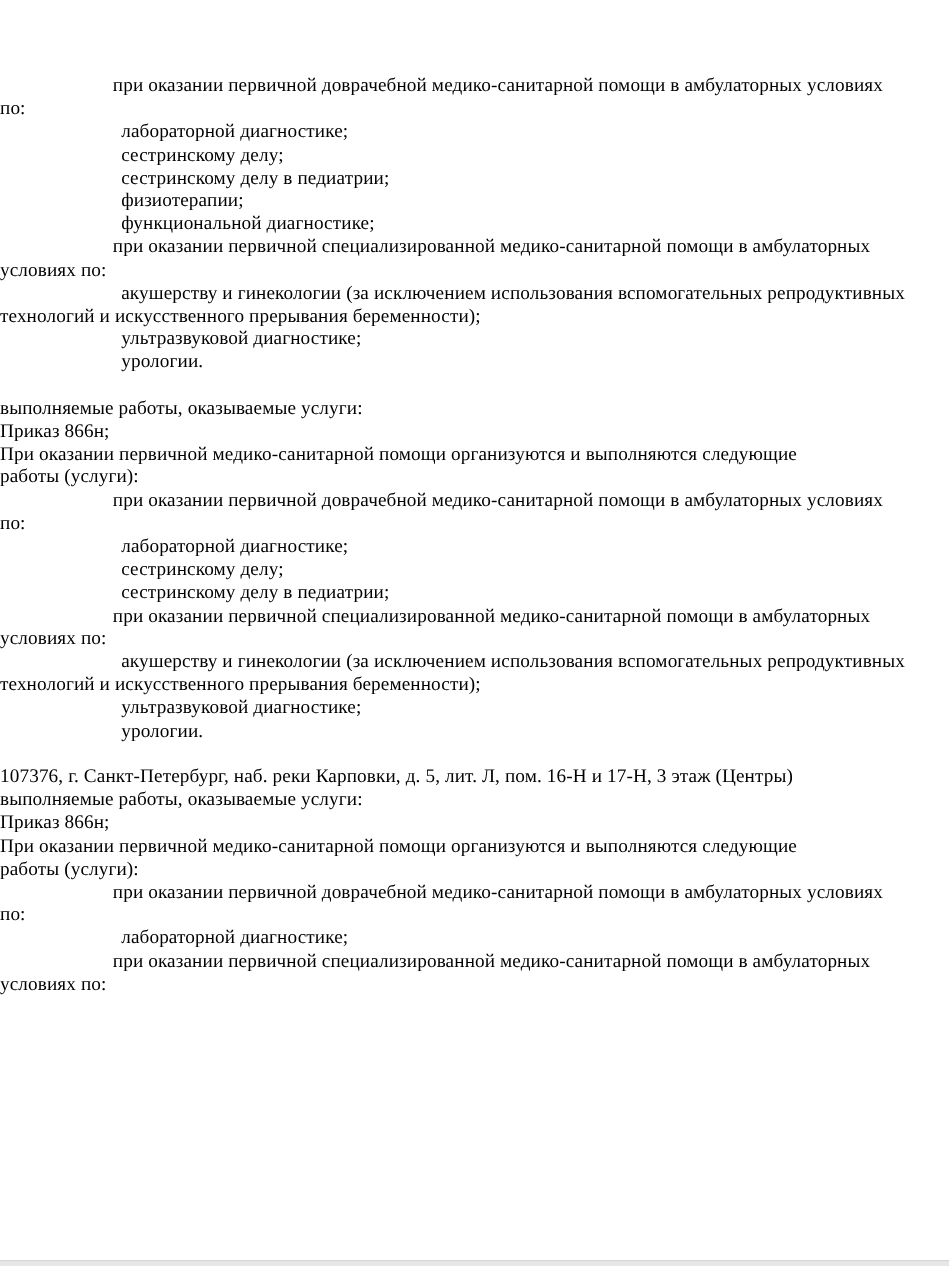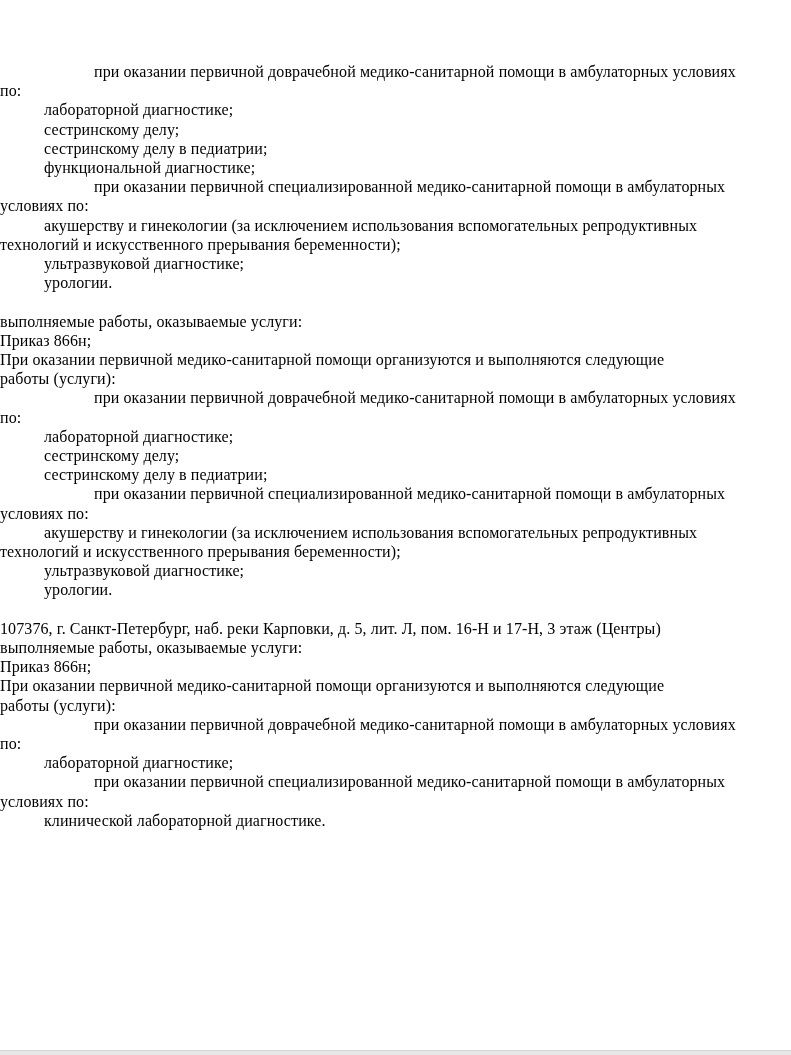--- a/index.html
+++ b/index.html
@@ -28,41 +28,42 @@
     line-height: 19.2px;
     letter-spacing: 0.1px;
   }
   .block {
     margin: 0 0 19.2px 0;
   }
   .line {
     white-space: pre;
   }
   .line.indent-1 { padding-left: 94px; }
-  .line.indent-2 { padding-left: 44px; }
+  .line.indent-2 { padding-left: 101px; }
   .hscrollbar {
     position: absolute;
     left: 0;
     bottom: 0;
     width: 791px;
     height: 5px;
     box-sizing: border-box;
   }
 </style>
 </head>
 <body style="background: rgb(255, 255, 255); color: rgb(0, 0, 0);">
 
 <div class="page">
   <div class="doc-body">
       <div class="block">
         <div class="line indent-1">при оказании первичной доврачебной медико-санитарной помощи в амбулаторных условиях</div>
         <div class="line indent-0">по:</div>
         <div class="line indent-2">лабораторной диагностике;</div>
         <div class="line indent-2">сестринскому делу;</div>
         <div class="line indent-2">сестринскому делу в педиатрии;</div>
+        <div class="line indent-2">физиотерапии;</div>
         <div class="line indent-2">функциональной диагностике;</div>
         <div class="line indent-1">при оказании первичной специализированной медико-санитарной помощи в амбулаторных</div>
         <div class="line indent-0">условиях по:</div>
         <div class="line indent-2">акушерству и гинекологии (за исключением использования вспомогательных репродуктивных</div>
         <div class="line indent-0">технологий и искусственного прерывания беременности);</div>
         <div class="line indent-2">ультразвуковой диагностике;</div>
         <div class="line indent-2">урологии.</div>
       </div>
       <div class="block">
         <div class="line indent-0">выполняемые работы, оказываемые услуги:</div>
@@ -85,17 +86,16 @@
         <div class="line indent-0">107376, г. Санкт-Петербург, наб. реки Карповки, д. 5, лит. Л, пом. 16-Н и 17-Н, 3 этаж (Центры)</div>
         <div class="line indent-0">выполняемые работы, оказываемые услуги:</div>
         <div class="line indent-0">Приказ 866н;</div>
         <div class="line indent-0">При оказании первичной медико-санитарной помощи организуются и выполняются следующие</div>
         <div class="line indent-0">работы (услуги):</div>
         <div class="line indent-1">при оказании первичной доврачебной медико-санитарной помощи в амбулаторных условиях</div>
         <div class="line indent-0">по:</div>
         <div class="line indent-2">лабораторной диагностике;</div>
         <div class="line indent-1">при оказании первичной специализированной медико-санитарной помощи в амбулаторных</div>
         <div class="line indent-0">условиях по:</div>
-        <div class="line indent-2">клинической лабораторной диагностике.</div>
       </div>
     </div>
   <div class="hscrollbar" style="background: rgb(231, 231, 231); border-top: 1px solid rgb(213, 213, 213);"></div>
 </div>
 
 </body></html>

